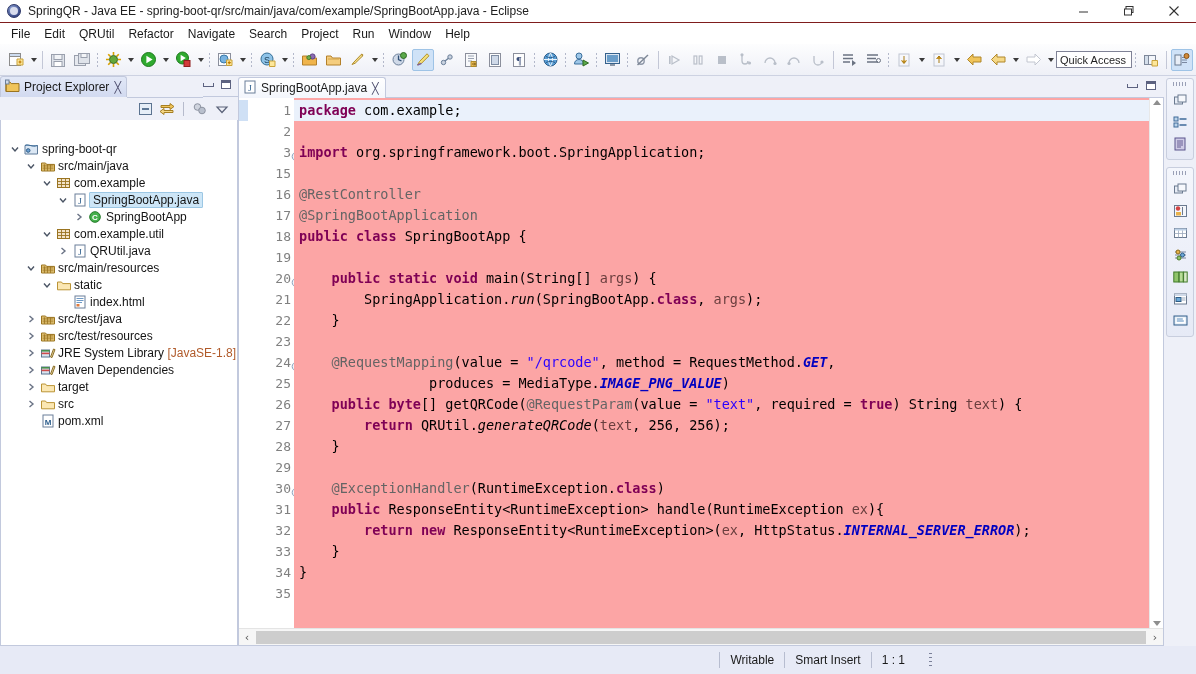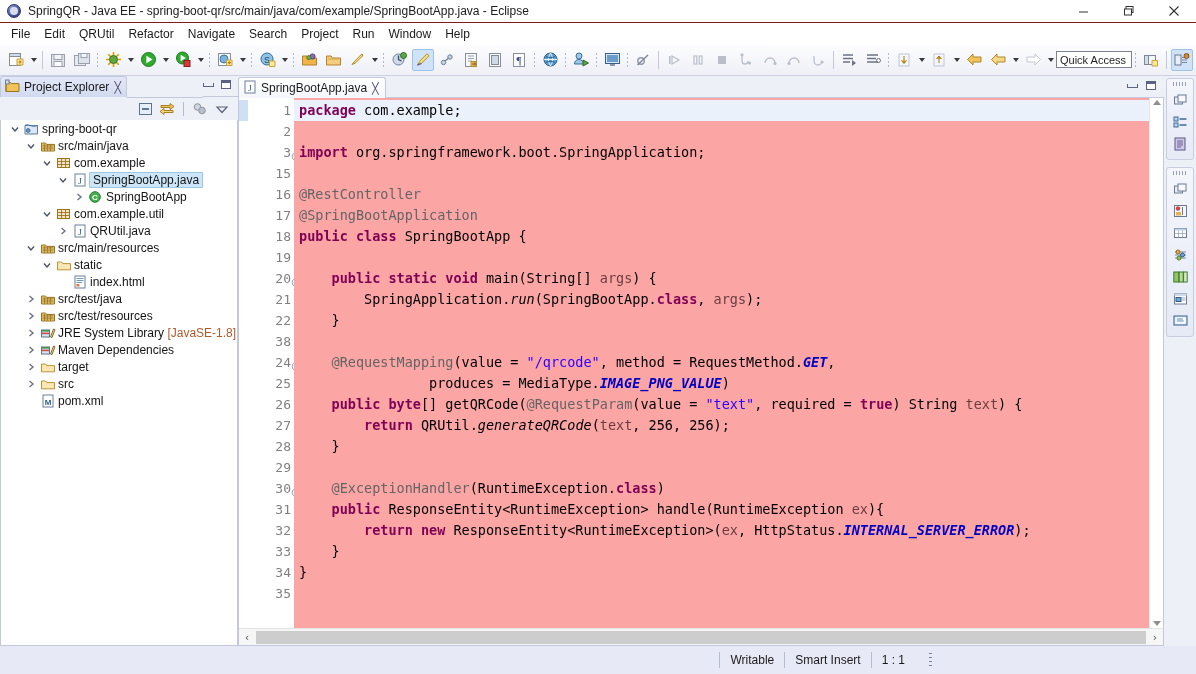--- a/index.html
+++ b/index.html
@@ -246,21 +246,21 @@
   .vt-btn { width: 20px; height: 18px; display: flex; align-items: center; justify-content: center; }
   .vt-sep { width: 1px; height: 14px; background: #b6bbcc; margin: 0 4px; }
 
   .tree {
     flex: 1 1 auto;
     background: #ffffff;
     margin: 0 0 0 0;
     border: 1px solid #c2c9dd;
     border-top: none;
     overflow: hidden;
-    padding-top: 0;
+    padding-top: 20px;
     box-sizing: border-box;
   }
   .tr {
     height: 17px;
     display: flex;
     align-items: center;
     font-size: 12px;
     color: #141414;
     white-space: nowrap;
     padding-left: 2px;
@@ -1217,21 +1217,21 @@
               <span>20</span>
               <span class="fold">
                 <svg width="11" height="11" viewBox="0 0 11 11">
                     <circle cx="5.5" cy="5.5" r="4.3" fill="#f2f6fb" stroke="#8aa3bd"></circle>
                     <path d="M3.2 5.5h4.6" stroke="#4a6d8f" stroke-width="1.1"></path>
                   </svg>
               </span>
             </div>
             <div class="gl">21</div>
             <div class="gl">22</div>
-            <div class="gl">38</div>
+            <div class="gl">23</div>
             <div class="gl">
               <span>24</span>
               <span class="fold">
                 <svg width="11" height="11" viewBox="0 0 11 11">
                     <circle cx="5.5" cy="5.5" r="4.3" fill="#f2f6fb" stroke="#8aa3bd"></circle>
                     <path d="M3.2 5.5h4.6" stroke="#4a6d8f" stroke-width="1.1"></path>
                   </svg>
               </span>
             </div>
             <div class="gl">25</div>

